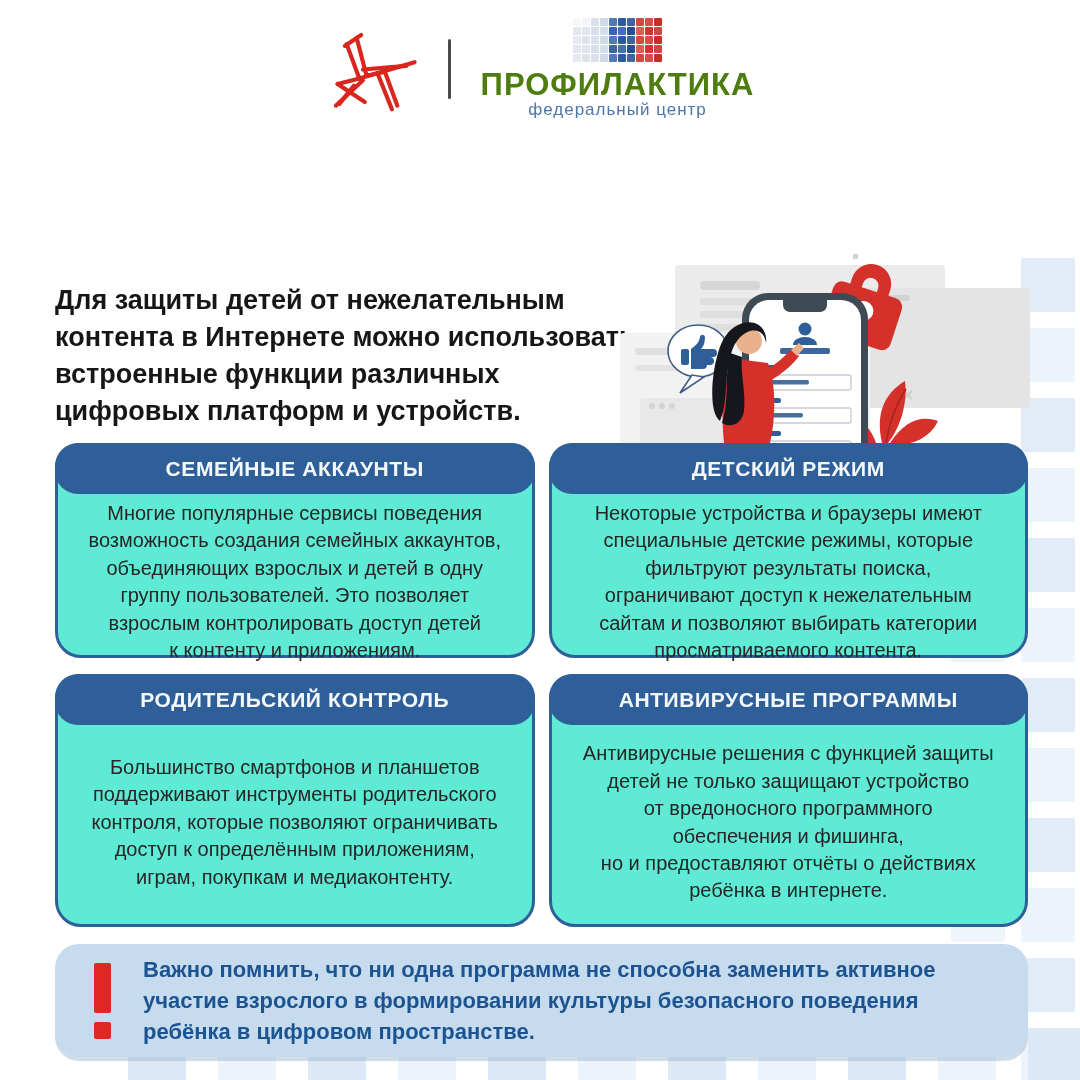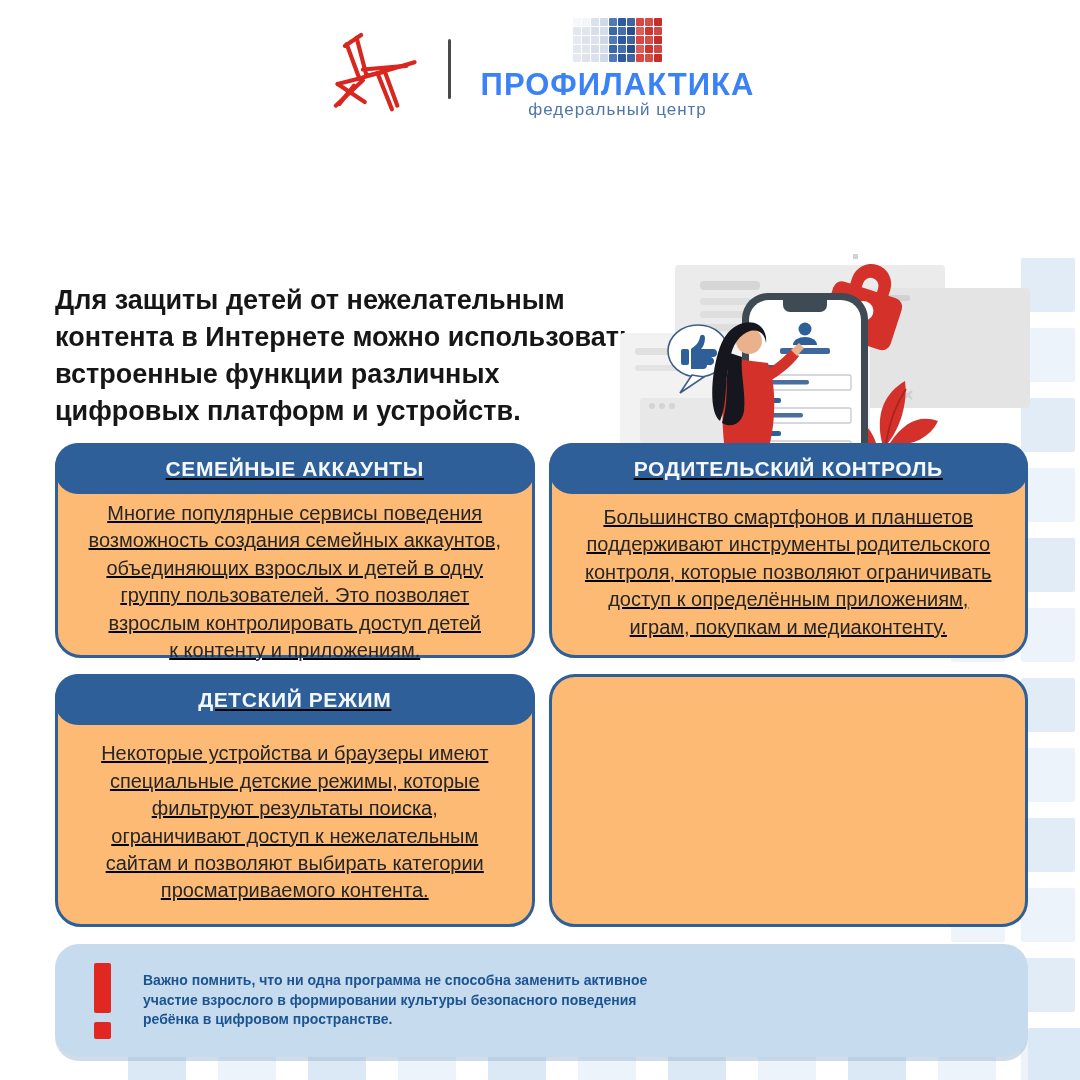--- a/index.html
+++ b/index.html
@@ -16,56 +16,56 @@
   .bottom-bar{position:absolute;bottom:0;height:52px;border-radius:3px 3px 0 0;}
 
   
   .header{position:absolute;top:0;left:0;width:1080px;height:137px;
     display:flex;align-items:center;justify-content:center;gap:30px;background:#fff;}
   .chair-logo{width:92px;height:86px;flex:0 0 auto;}
   .logo-divider{width:3px;height:60px;background:#4a4a4a;border-radius:2px;}
   .brand-block{display:flex;flex-direction:column;align-items:center;}
   .pixel-grid{display:grid;grid-template-columns:repeat(10,8px);grid-auto-rows:8px;gap:1px;margin-bottom:7px;}
   .pixel-grid i{display:block;border-radius:1px;}
-  .brand-name{color:#3b82f6;font-weight:bold;font-size:31px;letter-spacing:1px;line-height:1;}
+  .brand-name{color:#4d7c0f;font-weight:bold;font-size:31px;letter-spacing:1px;line-height:1;}
   .brand-subtitle{color:#4d76ab;font-size:17px;letter-spacing:1px;}
 
   
   .banner{position:absolute;top:137px;left:0;width:1080px;height:116px;background:#d33831;
     border-top:6px solid #c52f2a;box-sizing:border-box;
     display:flex;align-items:center;justify-content:center;}
   .banner-title{color:#ffffff;font-weight:bold;font-size:37px;line-height:1.28;text-align:center;
     white-space:pre-line;letter-spacing:.5px;}
 
   
   .intro-text{position:absolute;left:55px;top:282px;width:620px;
     font-weight:bold;font-size:27px;line-height:1.37;color:#161616;white-space:pre-line;}
 
   .illustration{position:absolute;left:620px;top:253px;width:460px;height:190px;overflow:visible;}
 
   
   .cards{position:absolute;left:55px;top:443px;width:973px;
     display:grid;grid-template-columns:1fr 1fr;grid-template-rows:215px 253px;
     column-gap:14px;row-gap:16px;z-index:3;}
-  .card{background:#fdba74;border:3px solid #2e5f99;border-radius:26px;
-    display:flex;flex-direction:column;box-sizing:border-box;text-decoration:underline;}
+  .card{background:#5eead4;border:3px solid #2e5f99;border-radius:26px;
+    display:flex;flex-direction:column;box-sizing:border-box;}
   .card-header{background:#2e5f99;border-radius:23px;margin:-3px -3px 0 -3px;height:51px;
     flex:0 0 auto;display:flex;align-items:center;justify-content:center;}
   .card-title{color:#f4f8fb;font-weight:bold;font-size:21px;letter-spacing:.6px;}
   .card-body{flex:1;display:flex;align-items:center;justify-content:center;padding:6px 14px 10px;}
   .card-text{font-size:20px;line-height:1.37;color:#262626;text-align:center;white-space:pre-line;}
 
   
   .note{position:absolute;left:55px;top:944px;width:973px;height:113px;background:#c6dcee;
     border-radius:24px;display:flex;align-items:center;box-sizing:border-box;
     padding:0 28px 0 32px;z-index:2;box-shadow:0 4px 0 rgba(150,180,205,.45);}
   .note-exclamation{width:30px;margin-right:26px;flex:0 0 auto;display:flex;flex-direction:column;align-items:center;}
   .note-exclamation .bar{width:17px;height:50px;background:#e02722;border-radius:2px;}
   .note-exclamation .dot{width:17px;height:17px;background:#e02722;border-radius:2px;margin-top:9px;}
-  .note-text{font-weight:bold;font-size:14px;line-height:1.42;color:#1c5391;white-space:pre-line;}
+  .note-text{font-weight:bold;font-size:22px;line-height:1.42;color:#1c5391;white-space:pre-line;}
 </style>
 </head>
 <body>
 
 <div class="page">
 
   <div id="mosaic">
       <div class="mosaic-square" style="left: 1021px; top: 258px; opacity: 0.9;"></div>
       <div class="mosaic-square" style="left: 1021px; top: 328px; opacity: 0.55;"></div>
       <div class="mosaic-square" style="left: 1021px; top: 398px; opacity: 0.9;"></div>
@@ -276,44 +276,55 @@
         <div class="card-text">Многие популярные сервисы поведения
 возможность создания семейных аккаунтов,
 объединяющих взрослых и детей в одну
 группу пользователей. Это позволяет
 взрослым контролировать доступ детей
 к контенту и приложениям.</div>
       </div>
     </div>
     <div class="card">
       <div class="card-header">
-        <span class="card-title">РОДИТЕЛЬСКИЙ КОНТРОЛЬ</span>
-      </div>
-      <div class="card-body">
-        <div class="card-text">Большинство смартфонов и планшетов
-поддерживают инструменты родительского
-контроля, которые позволяют ограничивать
-доступ к определённым приложениям,
-играм, покупкам и медиаконтенту.</div>
-      </div>
-    </div>
-    <div class="card">
-      <div class="card-header">
         <span class="card-title">ДЕТСКИЙ РЕЖИМ</span>
       </div>
       <div class="card-body">
         <div class="card-text">Некоторые устройства и браузеры имеют
 специальные детские режимы, которые
 фильтруют результаты поиска,
 ограничивают доступ к нежелательным
 сайтам и позволяют выбирать категории
 просматриваемого контента.</div>
       </div>
     </div>
     <div class="card">
+      <div class="card-header">
+        <span class="card-title">РОДИТЕЛЬСКИЙ КОНТРОЛЬ</span>
+      </div>
+      <div class="card-body">
+        <div class="card-text">Большинство смартфонов и планшетов
+поддерживают инструменты родительского
+контроля, которые позволяют ограничивать
+доступ к определённым приложениям,
+играм, покупкам и медиаконтенту.</div>
+      </div>
+    </div>
+    <div class="card">
+      <div class="card-header">
+        <span class="card-title">АНТИВИРУСНЫЕ ПРОГРАММЫ</span>
+      </div>
+      <div class="card-body">
+        <div class="card-text">Антивирусные решения с функцией защиты
+детей не только защищают устройство
+от вредоносного программного
+обеспечения и фишинга,
+но и предоставляют отчёты о действиях
+ребёнка в интернете.</div>
+      </div>
     </div>
   </div>
 
   <div class="note">
     <div class="note-exclamation">
       <div class="bar"></div>
         <div class="dot"></div>
     </div>
     <div class="note-text">Важно помнить, что ни одна программа не способна заменить активное
 участие взрослого в формировании культуры безопасного поведения

